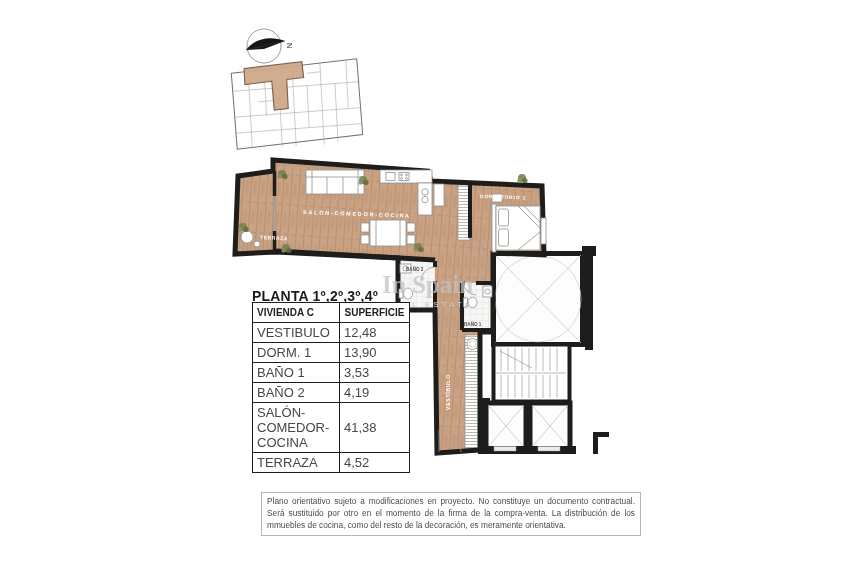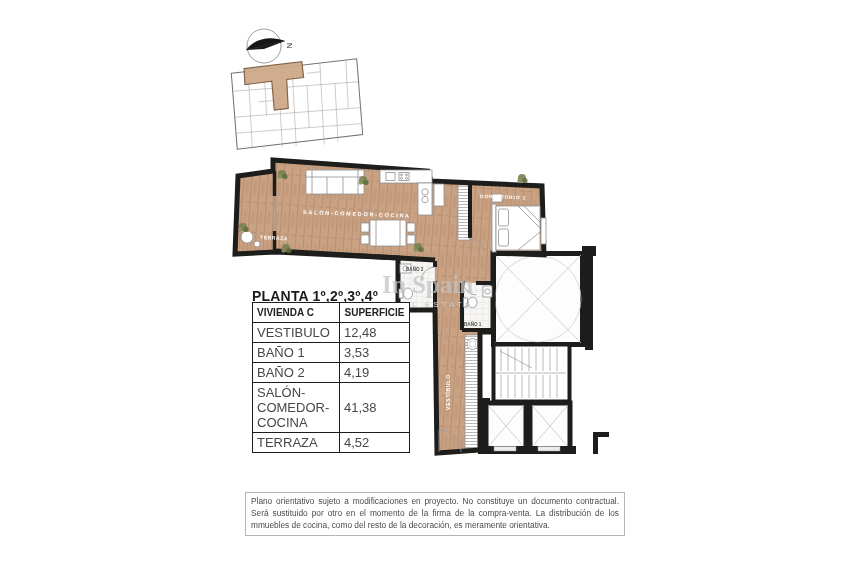--- a/index.html
+++ b/index.html
@@ -11,21 +11,21 @@
   table.areas{position:absolute;left:252px;top:302px;border-collapse:collapse;table-layout:fixed;width:158px;background:#fff;}
   table.areas th,table.areas td{border:1.2px solid #1c1c1c;font-size:13px;padding:2px 4px;height:15px;vertical-align:middle;}
   table.areas th{font-weight:bold;color:#222;font-size:10px;text-align:left;}
   table.areas th.num{text-align:center;}
   table.areas td{color:#474747;}
   table.areas td:first-child{width:93px;}
   table.areas td:last-child,table.areas th:last-child{width:61px;}
   table.areas td.total{font-weight:bold;color:#1c1c1c;}
 
   
-  .disclaimer{position:absolute;left:245px;top:492px;width:368px;border:1px solid #b5b5b5;
+  .disclaimer{position:absolute;left:261px;top:492px;width:368px;border:1px solid #b5b5b5;
     font-size:8.3px;line-height:1.42;color:#4a4a4a;padding:3px 5px 4px 5px;text-align:justify;background:#fff;}
 
   svg text{font-family:"Liberation Sans",sans-serif;}
   .room-label{fill:#ffffff;font-weight:bold;}
   .bath-label{fill:#4f4f4f;font-weight:bold;}
   .wm1{font-family:"Liberation Serif",serif;font-weight:bold;fill:#c3c3c3;opacity:.75;}
   .wm2{font-weight:bold;fill:#c8c8c8;opacity:.8;letter-spacing:3px;}
 </style>
 </head>
 <body>
@@ -261,20 +261,24 @@
       <th>VIVIENDA C</th>
       <th class="num">SUPERFICIE</th>
     </tr>
   </thead>
   <tbody>
       <tr>
         <td>VESTIBULO</td>
         <td>12,48</td>
       </tr>
       <tr>
+        <td>DORM. 1</td>
+        <td>13,90</td>
+      </tr>
+      <tr>
         <td>BAÑO 1</td>
         <td>3,53</td>
       </tr>
       <tr>
         <td>BAÑO 2</td>
         <td>4,19</td>
       </tr>
       <tr>
         <td>SALÓN-COMEDOR-COCINA</td>
         <td>41,38</td>

